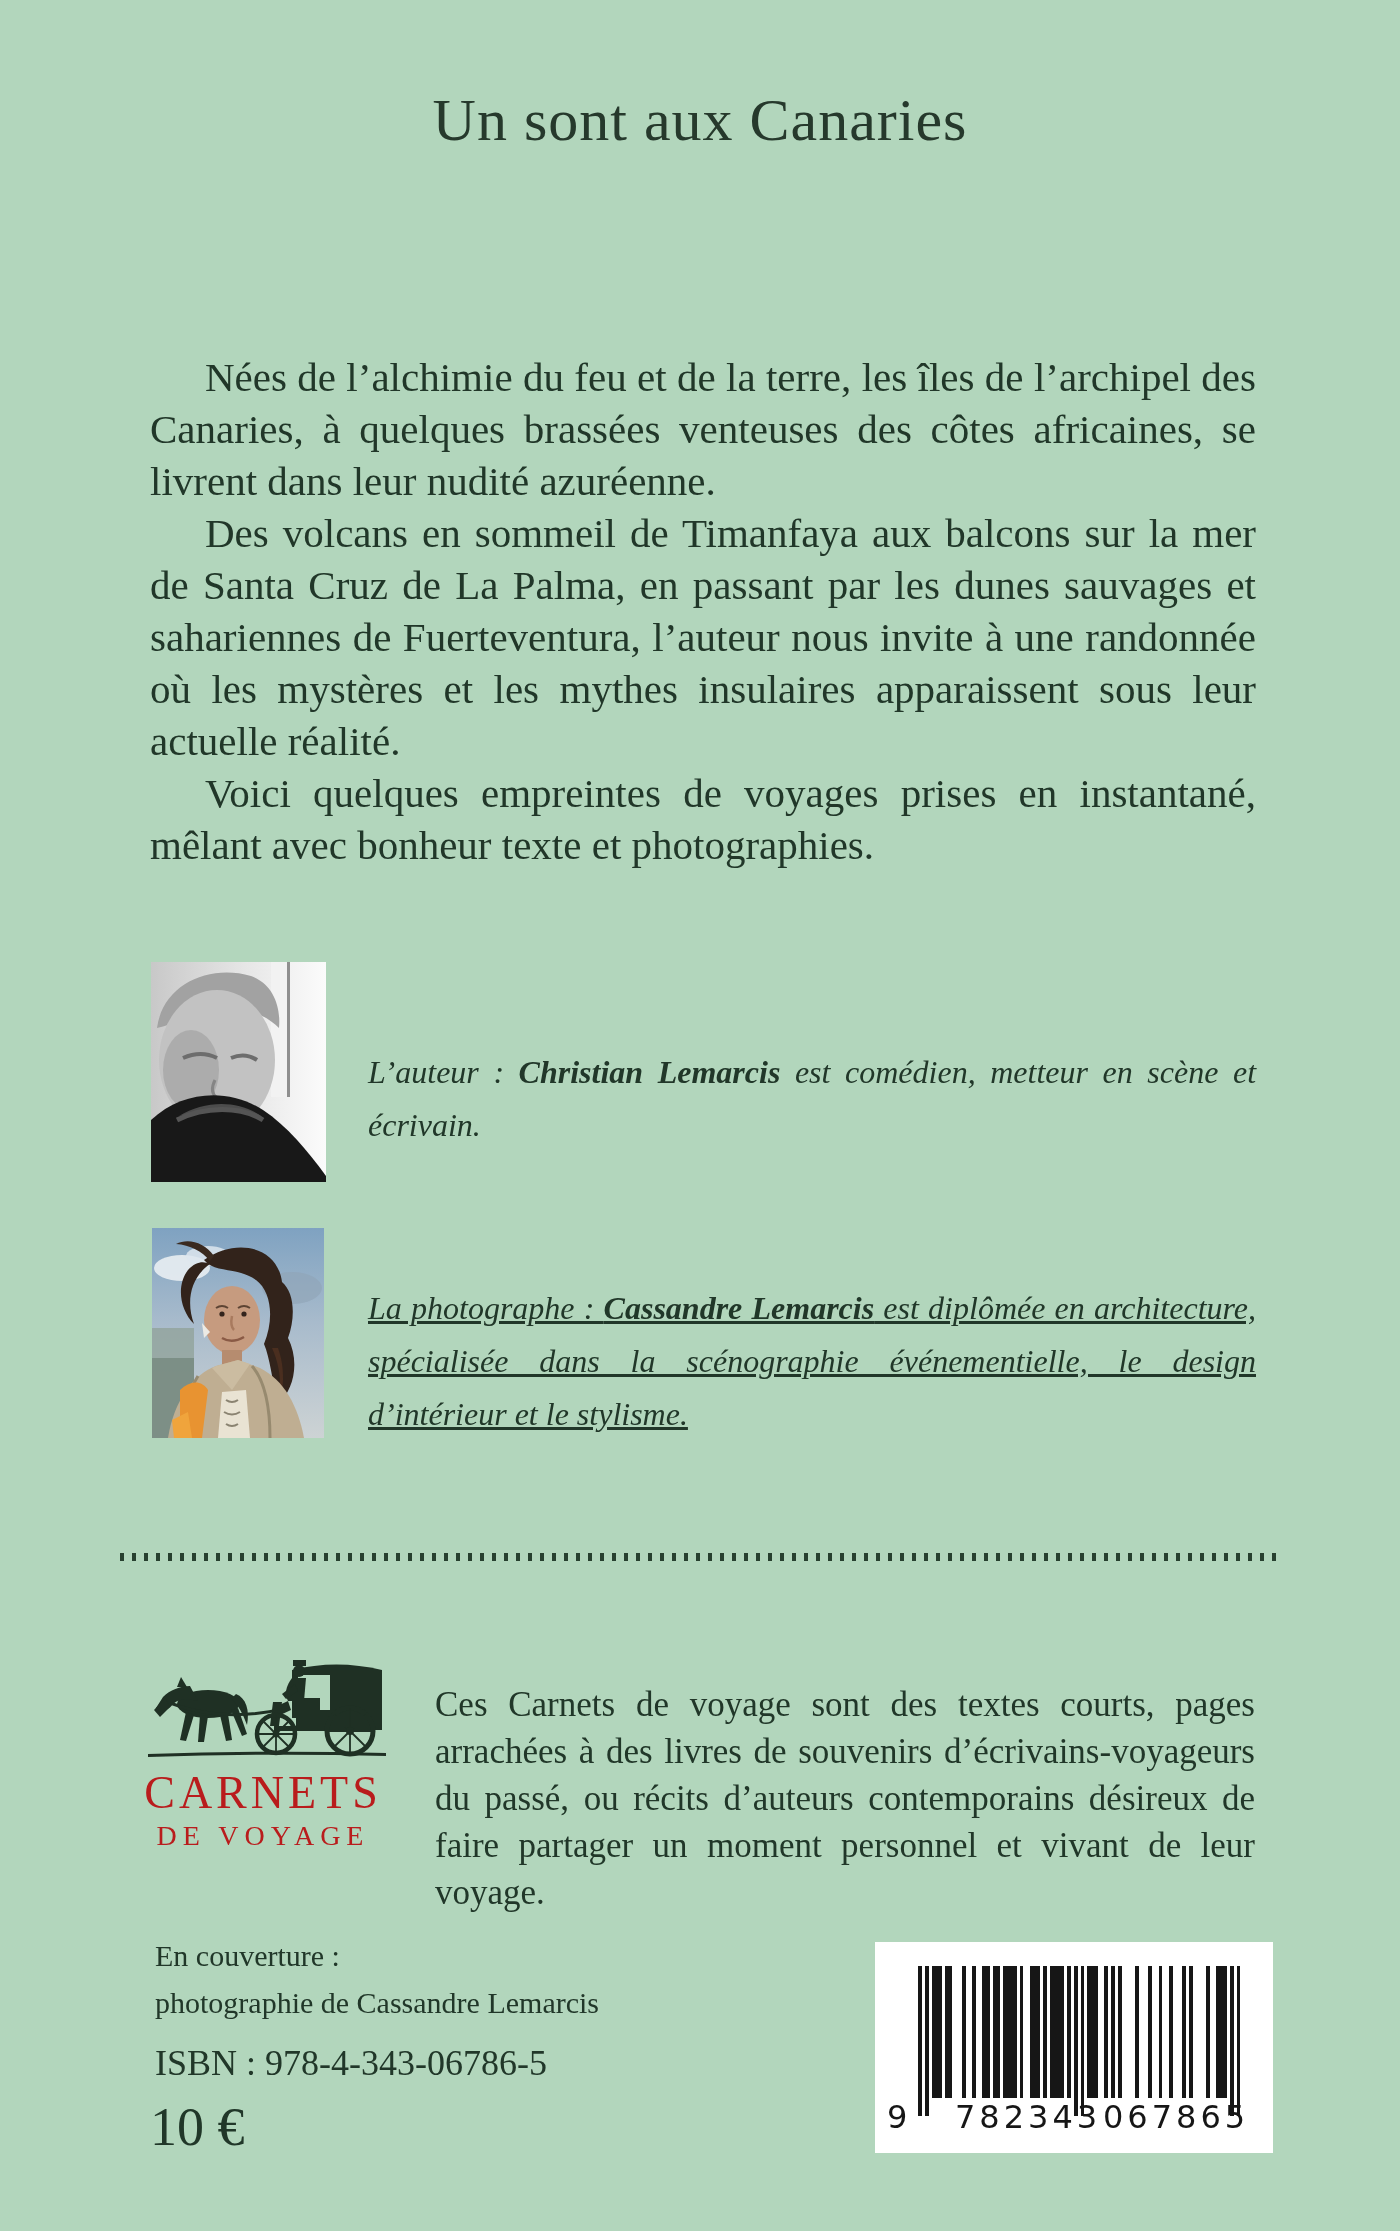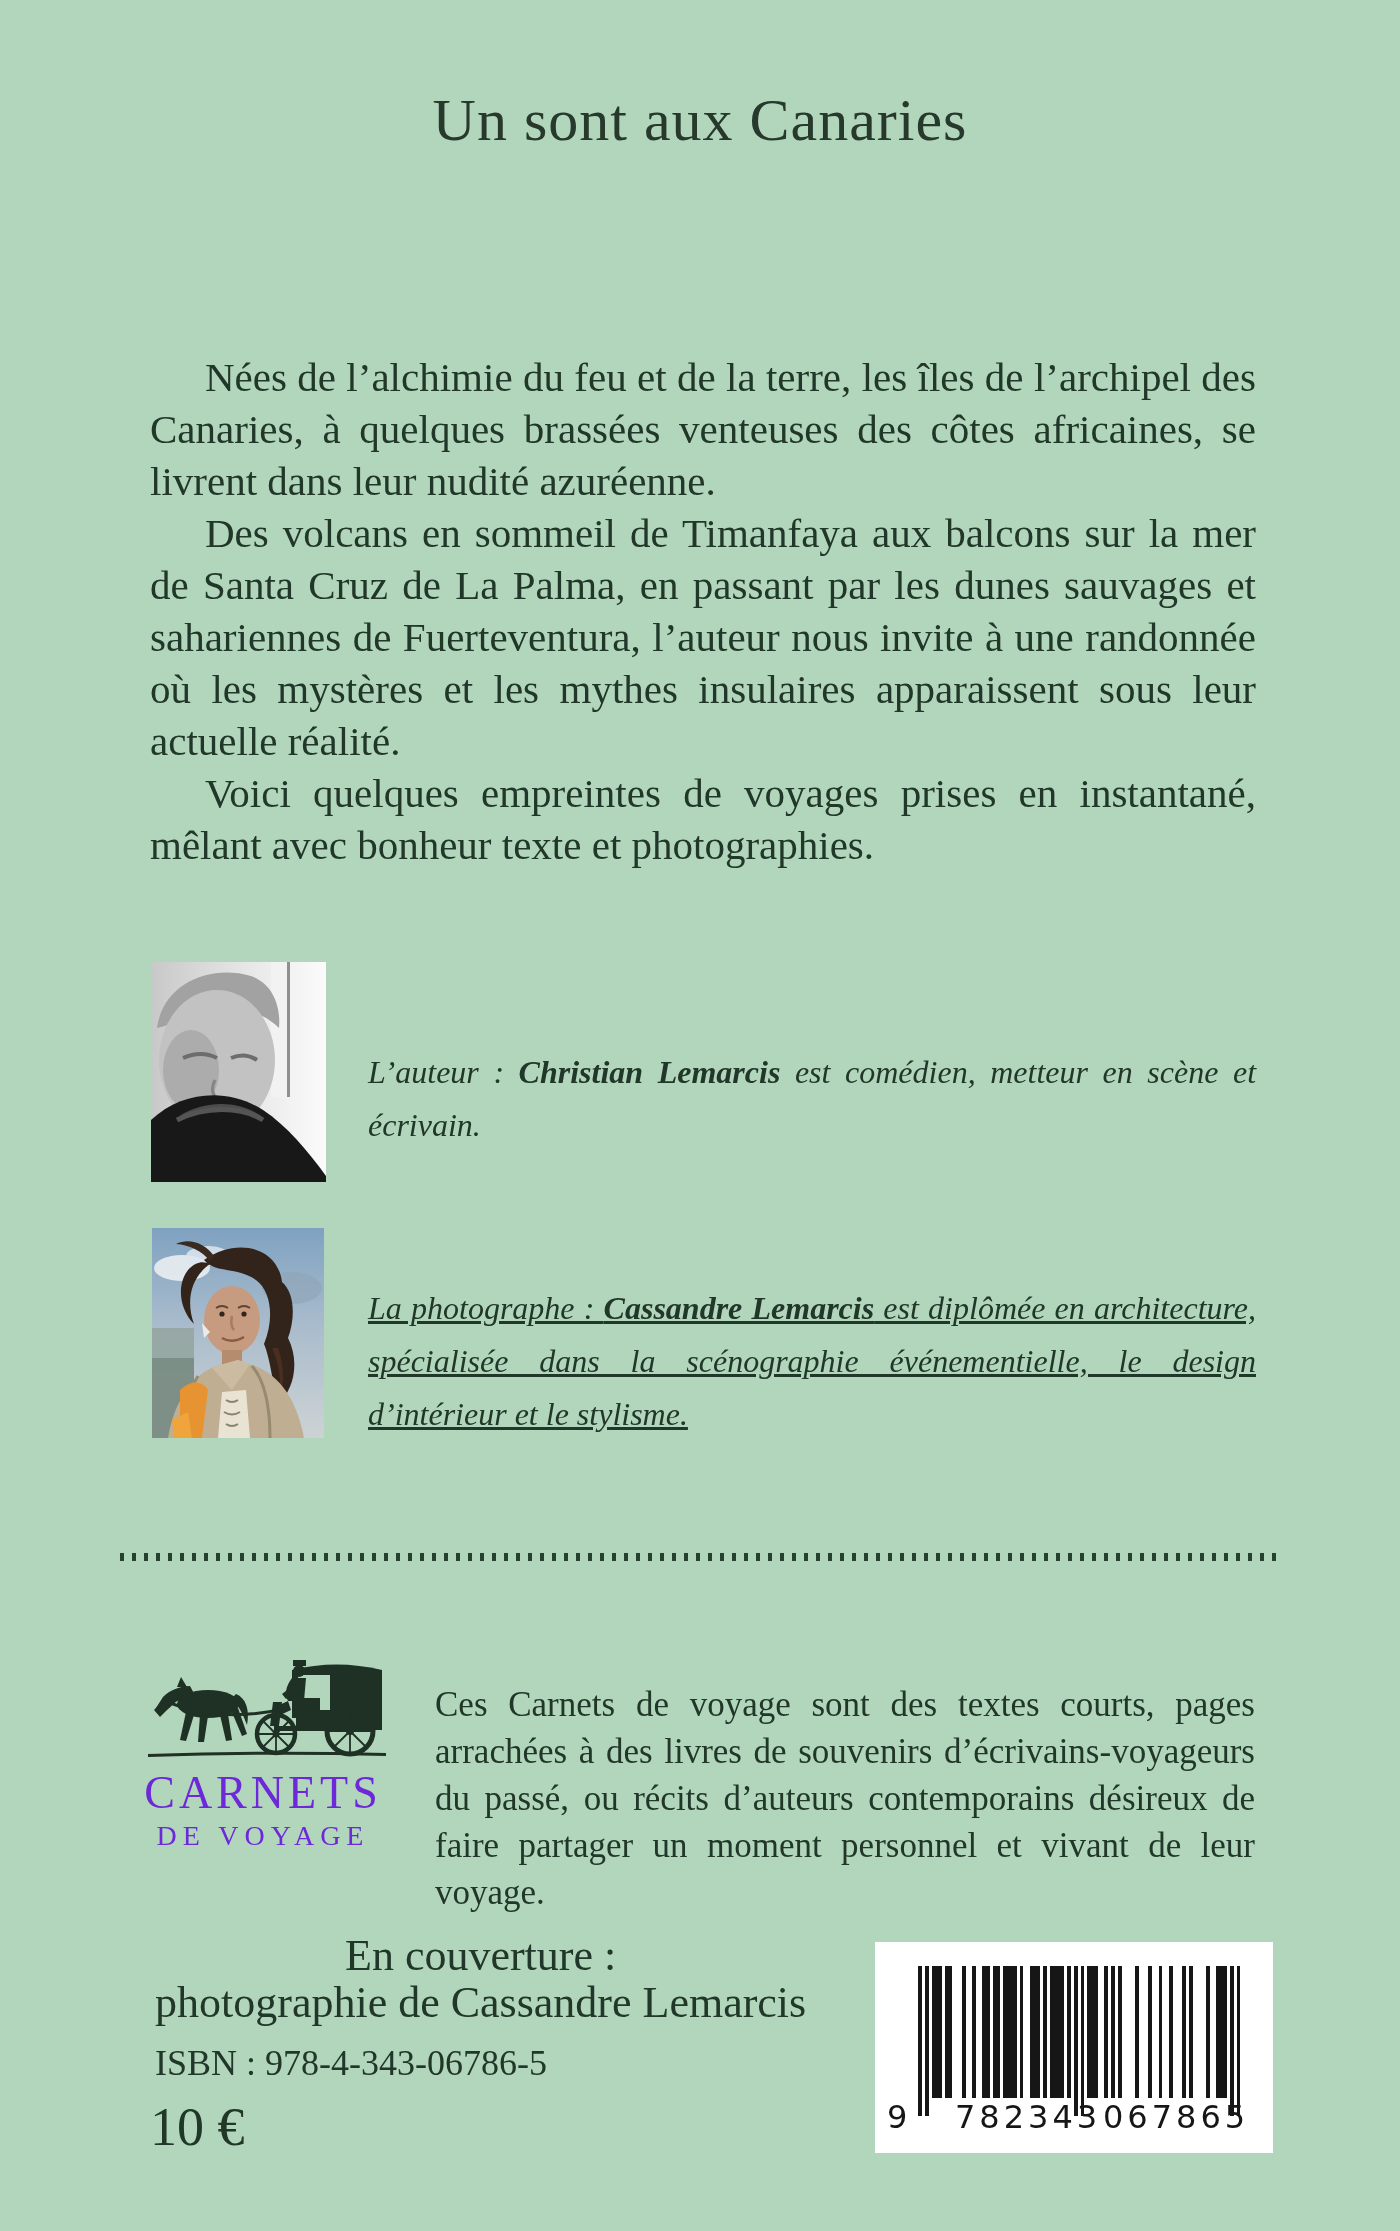--- a/index.html
+++ b/index.html
@@ -38,32 +38,32 @@
   #author-text{top:1014px;}
   #photographer-text{top:1250px;text-decoration:underline;}
   .photo{display:block;}
   
   #dotted-divider{
     top:1553px;left:120px;width:1158px;height:8px;
     background:repeating-linear-gradient(90deg,#27402f 0 4px,transparent 4px 12px);
   }
   
   #carriage{top:1646px;left:146px;}
-  .logo-text{left:134px;width:258px;text-align:center;color:#6d28d9;}
+  .logo-text{left:134px;width:258px;text-align:center;color:#b91c1c;}
   #logo-line1{top:1768px;font-size:46px;letter-spacing:4px;line-height:50px;}
   #logo-line2{top:1820px;font-size:28px;letter-spacing:6px;line-height:32px;}
   
   #collection-desc{
     top:1646px;left:435px;width:820px;
     font-size:35px;line-height:47px;
     text-align:justify;
   }
   #collection-desc .ital{}
   
-  #cover-credit{top:1932px;left:155px;font-size:44px;line-height:47px;text-align:center;}
+  #cover-credit{top:1932px;left:155px;font-size:30px;line-height:47px;}
   #isbn{top:2042px;left:155px;font-size:36px;}
   #price{top:2096px;left:150px;font-size:54px;}
   
   #barcode-box{
     top:1942px;left:875px;width:398px;height:211px;
     background:#ffffff;
   }
   #bars{position:absolute;left:43px;top:24px;width:322px;height:152px;}
   .bar{position:absolute;top:0;background:#161616;}
   .bc-digit{

